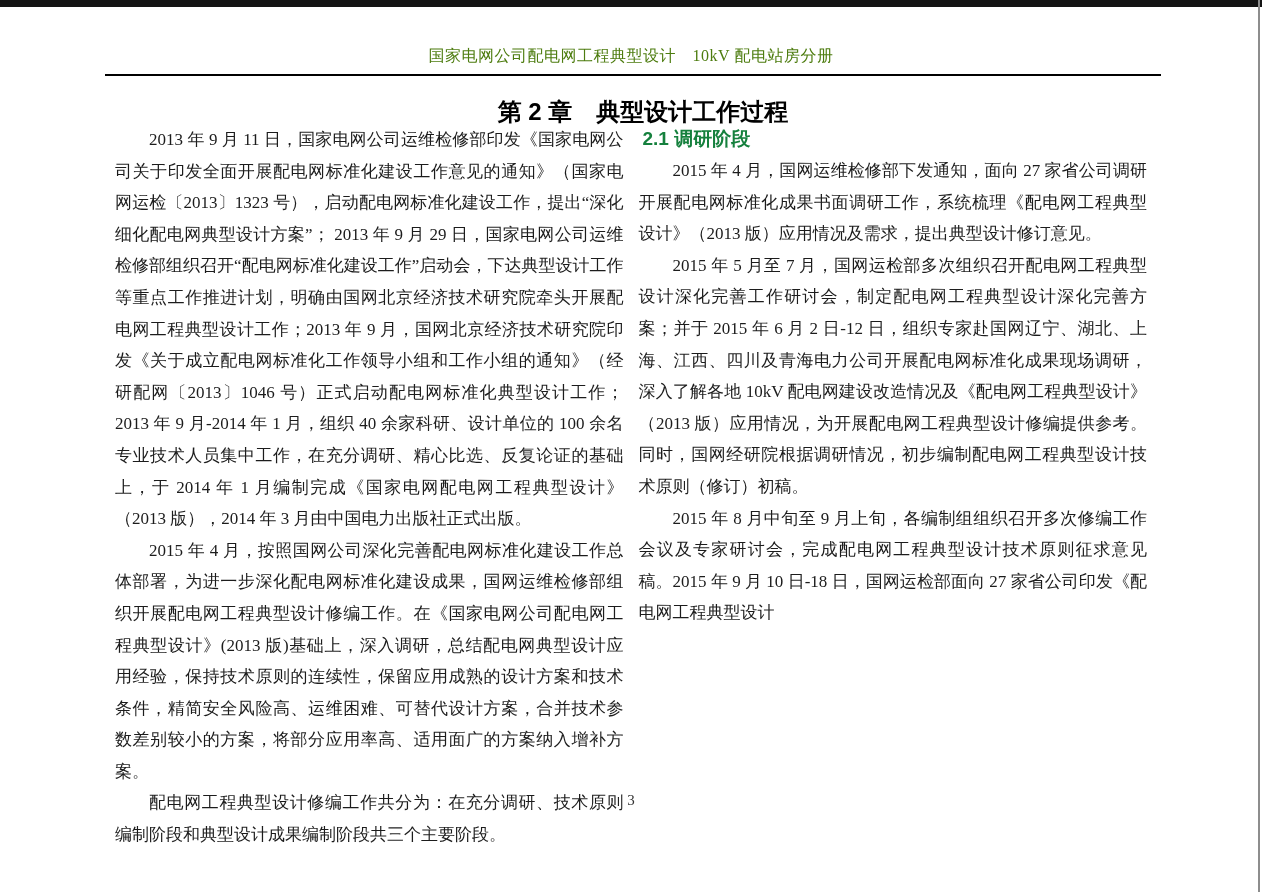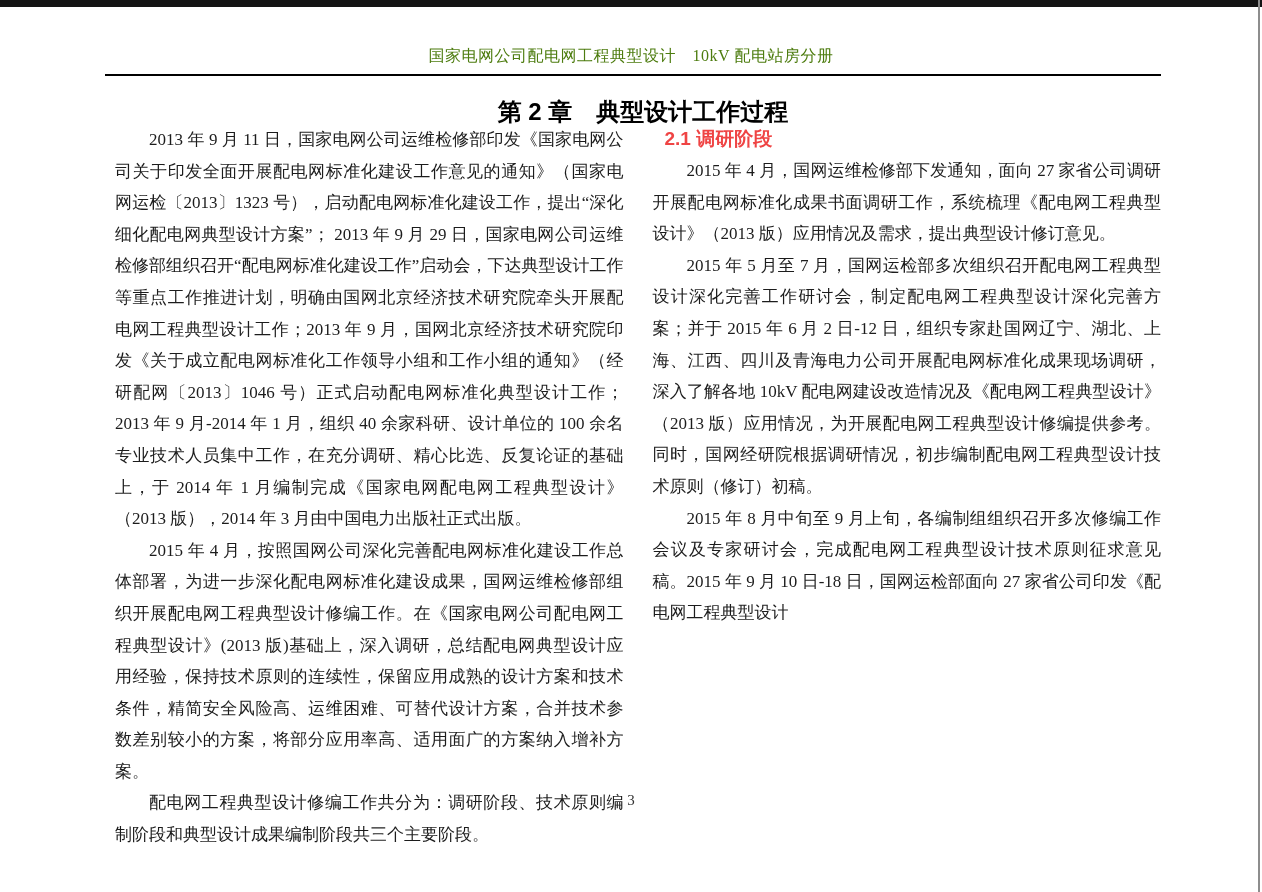--- a/index.html
+++ b/index.html
@@ -52,39 +52,39 @@
     font-family: "Liberation Sans", "DejaVu Sans", sans-serif;
     font-size: 24px;
     font-weight: 700;
     color: #000;
   }
   .columns {
     position: absolute;
     top: 124px; left: 115px;
     width: 1046px;
     display: flex;
-    gap: 29px;
+    gap: 15px;
   }
   .col {
     width: 508.5px;
     font-size: 17px;
     line-height: 31.6px;
     text-align: justify;
   }
   .col p {
     margin: 0;
     text-indent: 2em;
   }
   .col h2 {
-    margin: 2px 0 1px 12px;
+    margin: 2px 0 1px 4px;
     font-family: "Liberation Sans", "DejaVu Sans", sans-serif;
     font-size: 19px;
     font-weight: 700;
     line-height: 30px;
-    color: #ef4444;
+    color: #15803d;
     text-align: left;
   }
   .col h2:first-child { margin-top: 0; }
   .page-number {
     position: absolute;
     top: 792px; left: 0;
     width: 100%;
     text-align: center;
     font-size: 15px;
     color: #333;
@@ -99,21 +99,21 @@
 
   <div class="running-header">国家电网公司配电网工程典型设计　10kV 配电站房分册</div>
   <div class="header-rule"></div>
 
   <h1 class="chapter-title">第 2 章　典型设计工作过程</h1>
 
   <div class="columns">
     <div class="col">
       <p>2013 年 9 月 11 日，国家电网公司运维检修部印发《国家电网公司关于印发全面开展配电网标准化建设工作意见的通知》（国家电网运检〔2013〕1323 号），启动配电网标准化建设工作，提出“深化细化配电网典型设计方案”； 2013 年 9 月 29 日，国家电网公司运维检修部组织召开“配电网标准化建设工作”启动会，下达典型设计工作等重点工作推进计划，明确由国网北京经济技术研究院牵头开展配电网工程典型设计工作；2013 年 9 月，国网北京经济技术研究院印发《关于成立配电网标准化工作领导小组和工作小组的通知》（经研配网〔2013〕1046 号）正式启动配电网标准化典型设计工作；2013 年 9 月-2014 年 1 月，组织 40 余家科研、设计单位的 100 余名专业技术人员集中工作，在充分调研、精心比选、反复论证的基础上，于 2014 年 1 月编制完成《国家电网配电网工程典型设计》（2013 版），2014 年 3 月由中国电力出版社正式出版。</p>
       <p>2015 年 4 月，按照国网公司深化完善配电网标准化建设工作总体部署，为进一步深化配电网标准化建设成果，国网运维检修部组织开展配电网工程典型设计修编工作。在《国家电网公司配电网工程典型设计》(2013 版)基础上，深入调研，总结配电网典型设计应用经验，保持技术原则的连续性，保留应用成熟的设计方案和技术条件，精简安全风险高、运维困难、可替代设计方案，合并技术参数差别较小的方案，将部分应用率高、适用面广的方案纳入增补方案。</p>
-      <p>配电网工程典型设计修编工作共分为：调研阶段、技术原则编制阶段和典型设计成果编制阶段共三个主要阶段。</p>
+      <p>配电网工程典型设计修编工作共分为：在充分调研、技术原则编制阶段和典型设计成果编制阶段共三个主要阶段。</p>
     </div>
     <div class="col">
       <h2>2.1 调研阶段</h2>
       <p>2015 年 4 月，国网运维检修部下发通知，面向 27 家省公司调研开展配电网标准化成果书面调研工作，系统梳理《配电网工程典型设计》（2013 版）应用情况及需求，提出典型设计修订意见。</p>
       <p>2015 年 5 月至 7 月，国网运检部多次组织召开配电网工程典型设计深化完善工作研讨会，制定配电网工程典型设计深化完善方案；并于 2015 年 6 月 2 日-12 日，组织专家赴国网辽宁、湖北、上海、江西、四川及青海电力公司开展配电网标准化成果现场调研，深入了解各地 10kV 配电网建设改造情况及《配电网工程典型设计》（2013 版）应用情况，为开展配电网工程典型设计修编提供参考。同时，国网经研院根据调研情况，初步编制配电网工程典型设计技术原则（修订）初稿。</p>
       <p>2015 年 8 月中旬至 9 月上旬，各编制组组织召开多次修编工作会议及专家研讨会，完成配电网工程典型设计技术原则征求意见稿。2015 年 9 月 10 日-18 日，国网运检部面向 27 家省公司印发《配电网工程典型设计</p>
     </div>
   </div>
 
   <div class="page-number">3</div>

